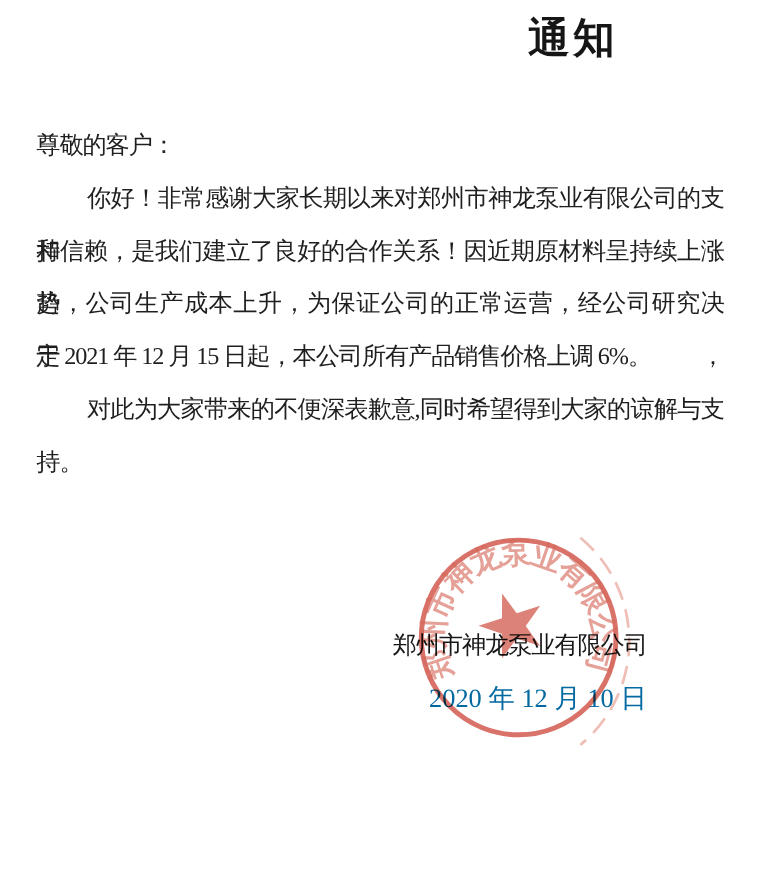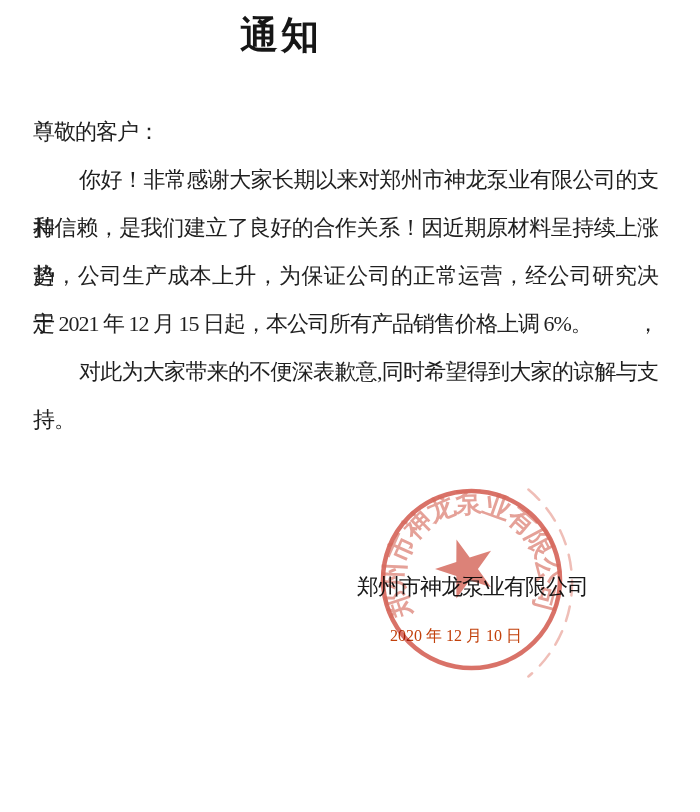--- a/index.html
+++ b/index.html
@@ -6,21 +6,21 @@
   .page{
     position:relative;
     width:700px;height:812px;
     background:#ffffff;
     overflow:hidden;
     font-family:"Liberation Serif","DejaVu Serif",serif;
     color:#1f1f1f;
   }
   .title{
     position:absolute;top:12px;left:0;width:562px;
-    margin:0;text-align:center;
+    margin:0;text-align:right;
     font-size:38px;line-height:46px;font-weight:bold;
     letter-spacing:3px;
     color:#161616;
   }
   .body-block{
     position:absolute;top:108px;left:33px;width:625px;
   }
   .line{
     height:48px;line-height:48px;
     font-size:22px;letter-spacing:-1px;
@@ -32,22 +32,22 @@
     text-align-last:justify;
   }
   .indent{text-indent:46px;}
   .sig-company{
     position:absolute;top:574px;left:357px;
     font-size:22px;letter-spacing:-1px;line-height:26px;
     color:#181818;
   }
   .sig-date{
     position:absolute;top:623px;left:390px;
-    font-size:16px;letter-spacing:0px;line-height:26px;
-    color:#c2410c;
+    font-size:24px;letter-spacing:0px;line-height:26px;
+    color:#0369a1;
   }
   .stamp{
     position:absolute;top:455px;left:350px;
     width:250px;height:250px;
     mix-blend-mode:multiply;
     pointer-events:none;
   }
 </style>
 </head>
 <body>

